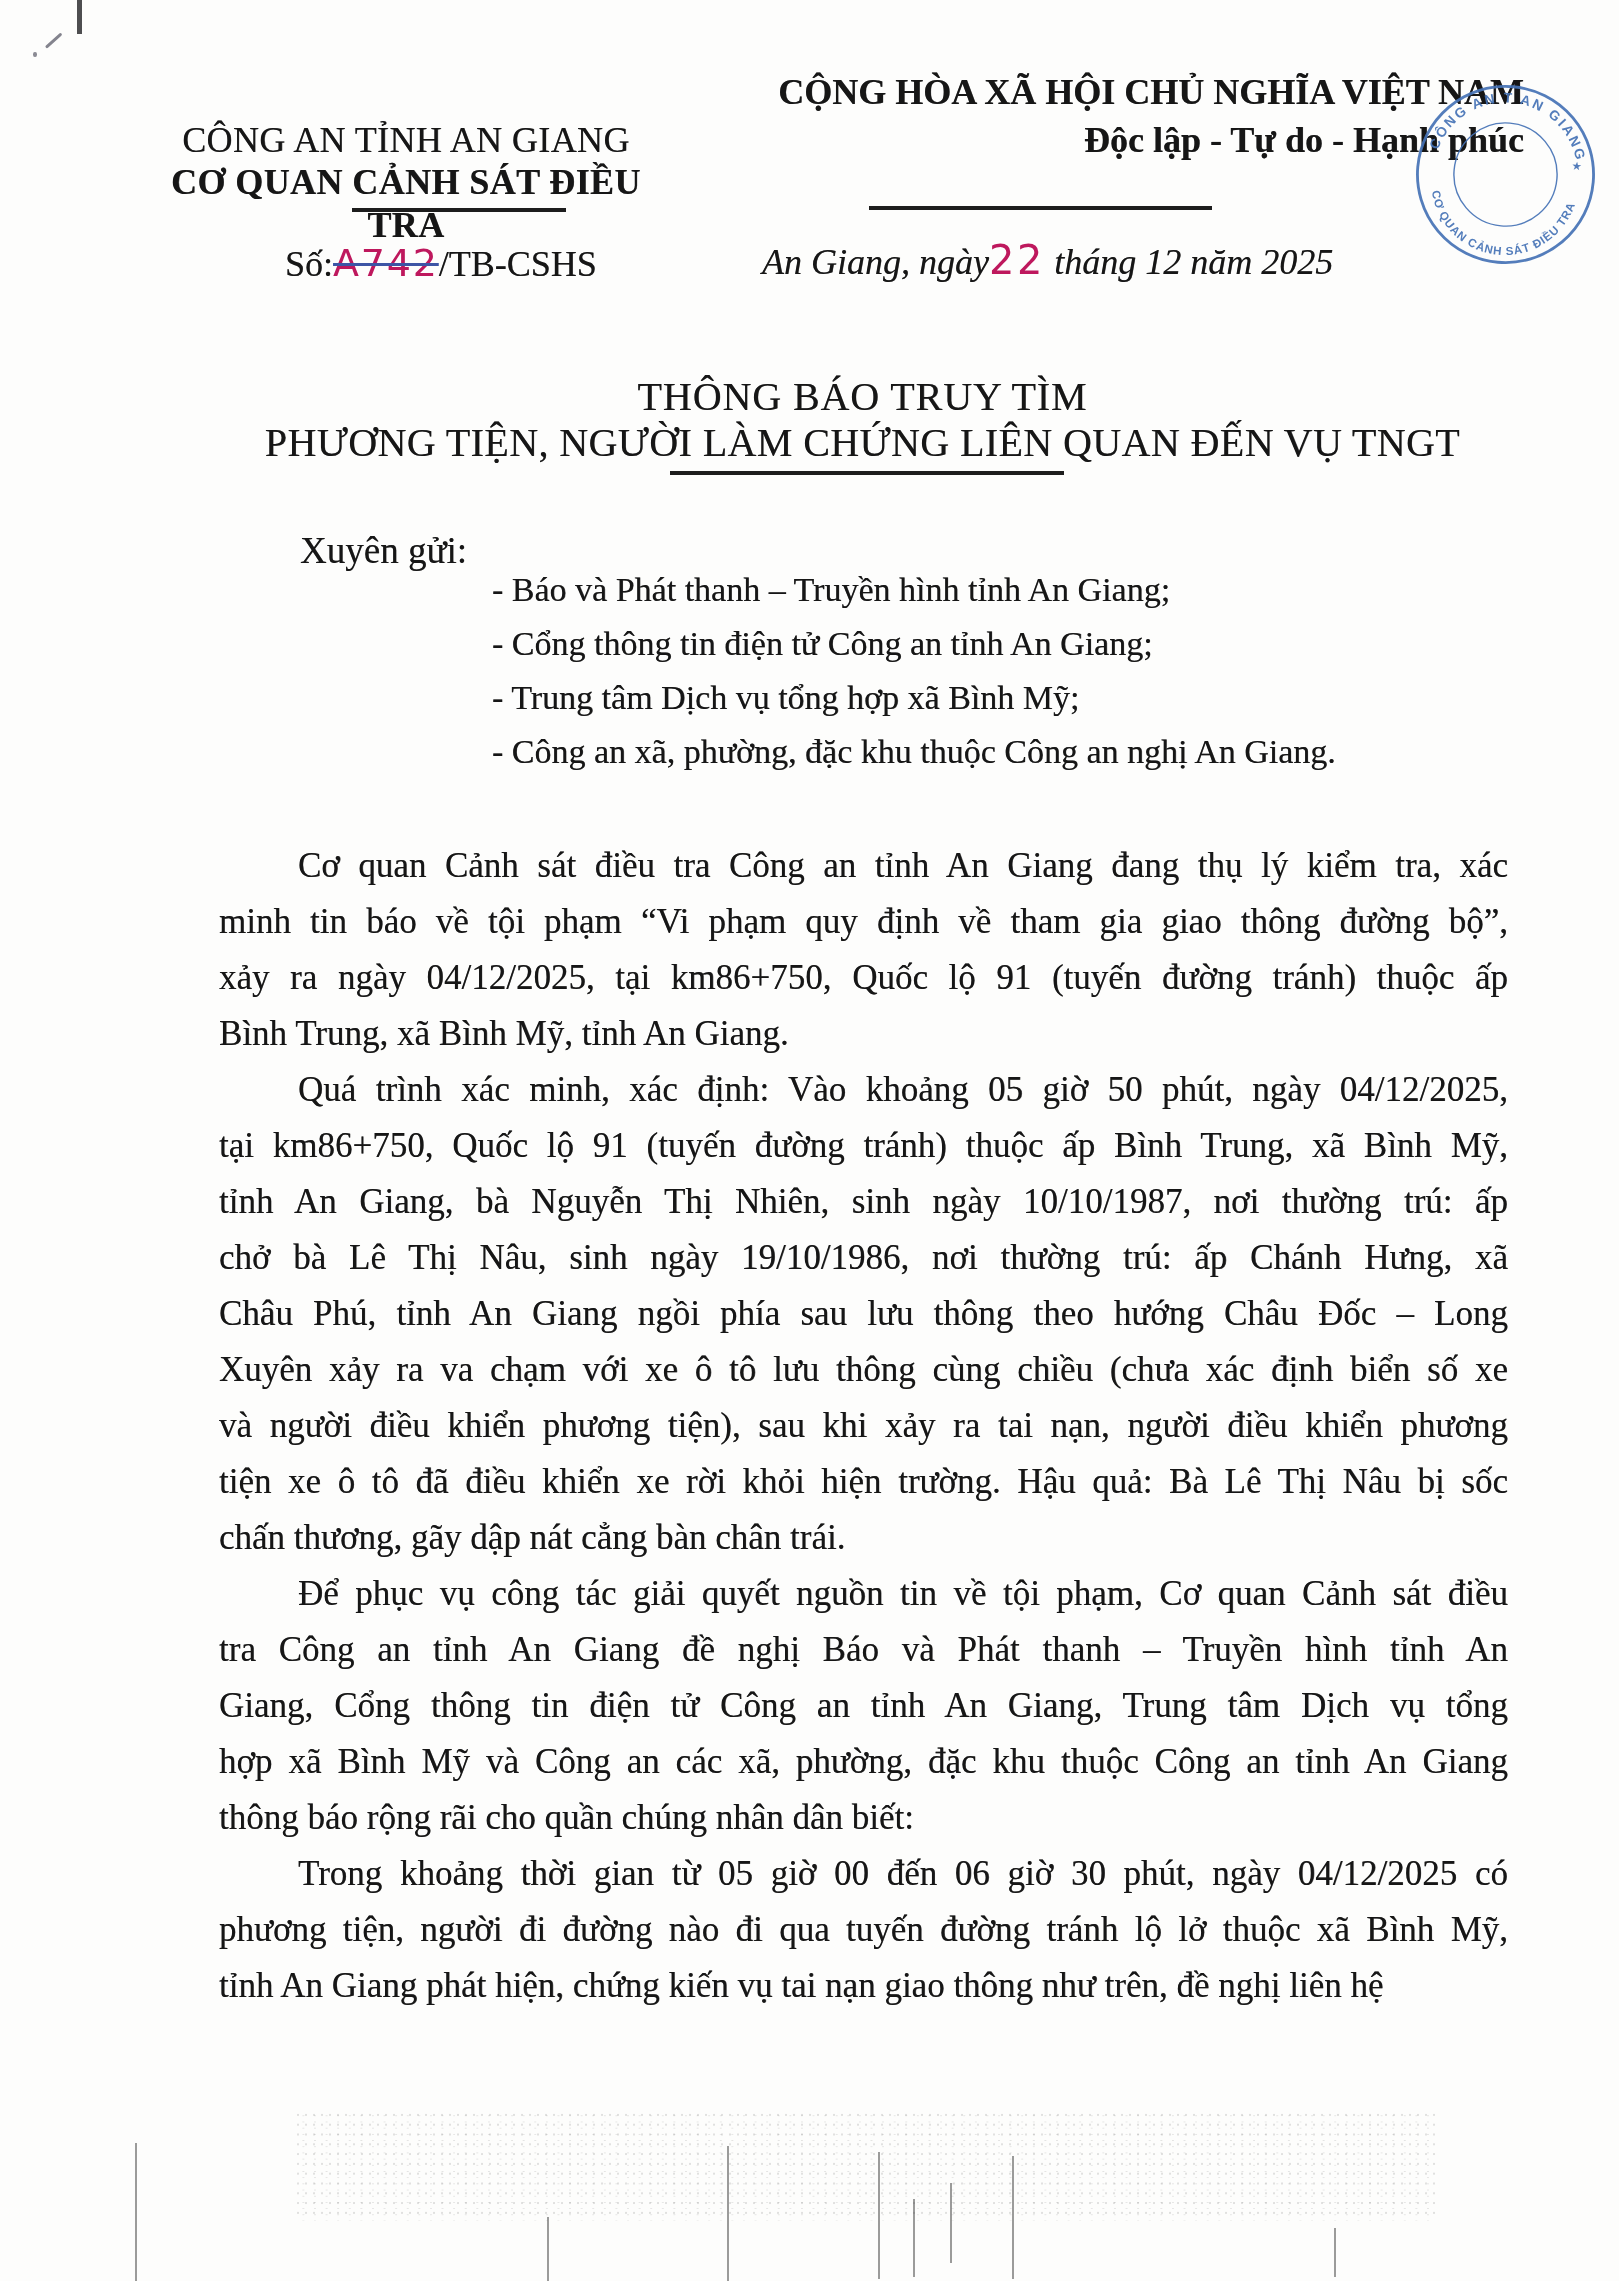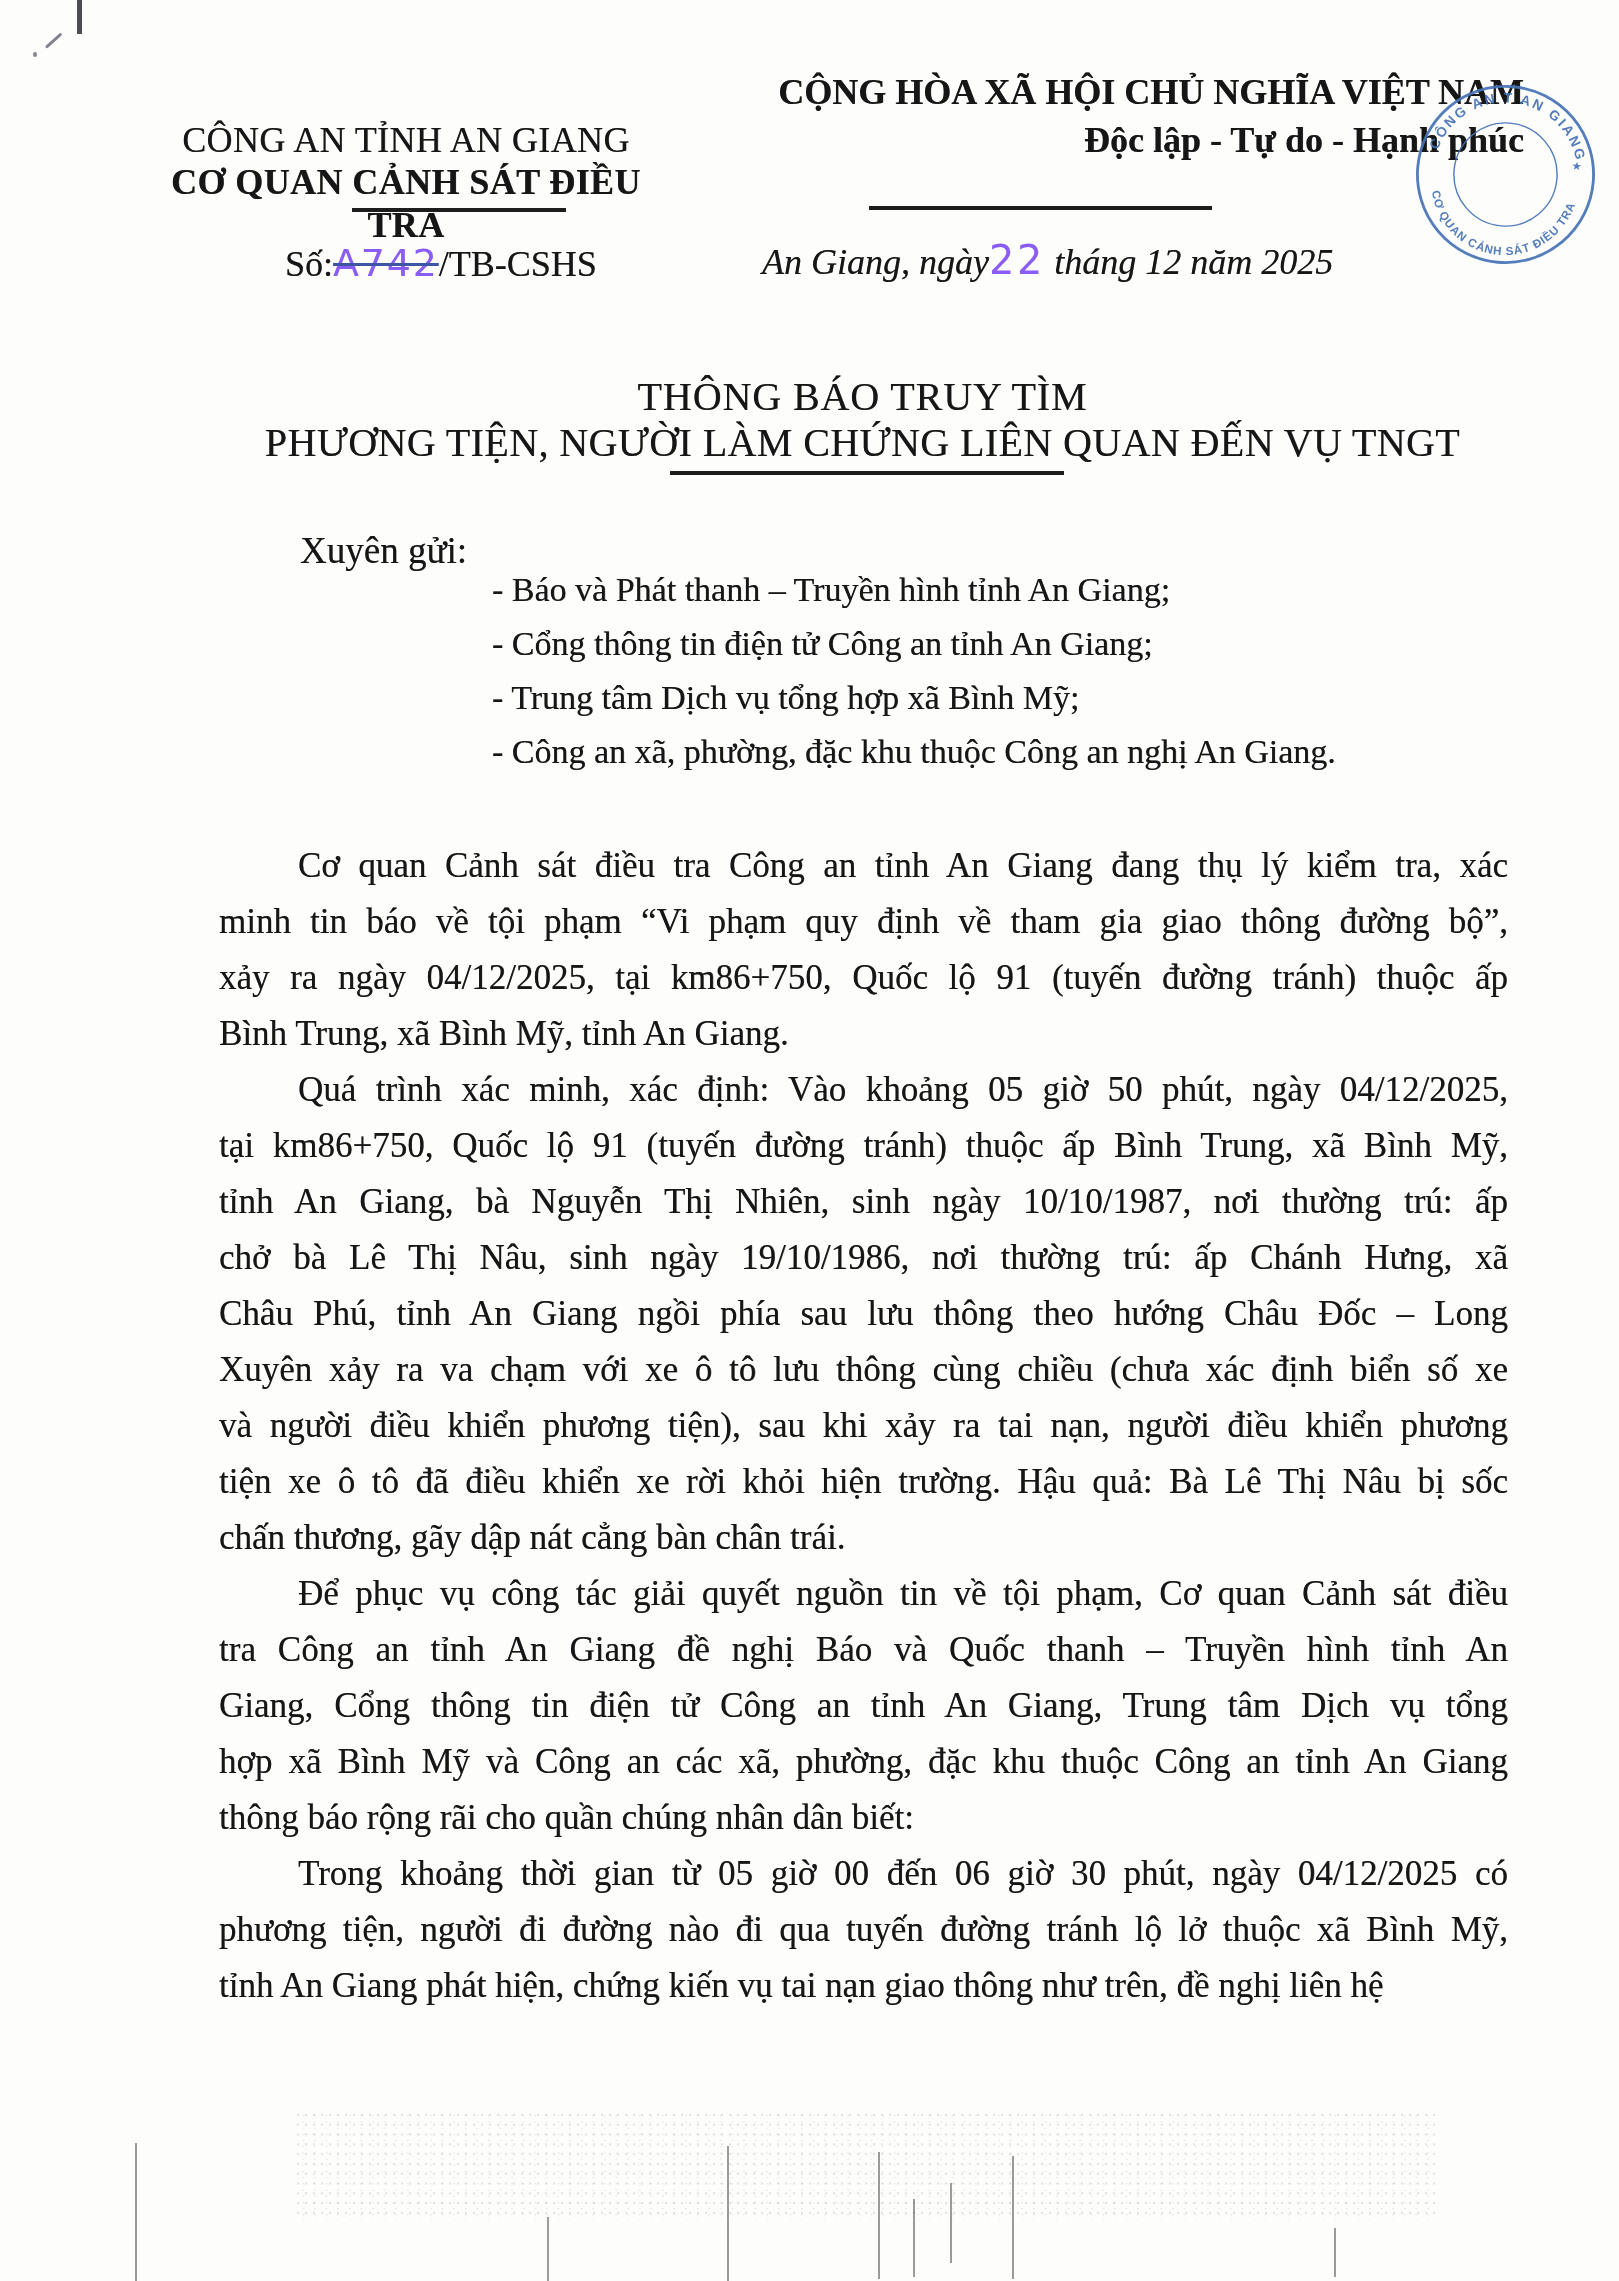--- a/index.html
+++ b/index.html
@@ -25,21 +25,21 @@
   .rule-left   { left:352px;  top:208px; width:214px; }
   .rule-right  { left:869px;  top:206px; width:343px; }
   .rule-title  { left:670px;  top:471px; width:394px; }
 
   .so-line {
     position:absolute; left:285px; top:241px;
     font-size:36px; white-space:nowrap;
   }
   .handwritten {
     font-family:"DejaVu Sans",sans-serif;
-    color:#8b5cf6; text-shadow:none;
+    color:#be185d; text-shadow:none;
   }
   .so-line .handwritten {
     font-size:38px;
     text-decoration:line-through;
     text-decoration-thickness:3.1px;
     text-decoration-color:#3d55a5;
     letter-spacing:1.8px;
   }
 
   .hdr-right {
@@ -172,21 +172,21 @@
       <div class="bline">tỉnh An Giang, bà Nguyễn Thị Nhiên, sinh ngày 10/10/1987, nơi thường trú: ấp</div>
       <div class="bline">chở bà Lê Thị Nâu, sinh ngày 19/10/1986, nơi thường trú: ấp Chánh Hưng, xã</div>
       <div class="bline">Châu Phú, tỉnh An Giang ngồi phía sau lưu thông theo hướng Châu Đốc – Long</div>
       <div class="bline">Xuyên xảy ra va chạm với xe ô tô lưu thông cùng chiều (chưa xác định biển số xe</div>
       <div class="bline">và người điều khiển phương tiện), sau khi xảy ra tai nạn, người điều khiển phương</div>
       <div class="bline">tiện xe ô tô đã điều khiển xe rời khỏi hiện trường. Hậu quả: Bà Lê Thị Nâu bị sốc</div>
       <div class="bline blast">chấn thương, gãy dập nát cẳng bàn chân trái.</div>
     </div>
     <div>
       <div class="bline bindent">Để phục vụ công tác giải quyết nguồn tin về tội phạm, Cơ quan Cảnh sát điều</div>
-      <div class="bline">tra Công an tỉnh An Giang đề nghị Báo và Quốc thanh – Truyền hình tỉnh An</div>
+      <div class="bline">tra Công an tỉnh An Giang đề nghị Báo và Phát thanh – Truyền hình tỉnh An</div>
       <div class="bline">Giang, Cổng thông tin điện tử Công an tỉnh An Giang, Trung tâm Dịch vụ tổng</div>
       <div class="bline">hợp xã Bình Mỹ và Công an các xã, phường, đặc khu thuộc Công an tỉnh An Giang</div>
       <div class="bline blast">thông báo rộng rãi cho quần chúng nhân dân biết:</div>
     </div>
     <div>
       <div class="bline bindent">Trong khoảng thời gian từ 05 giờ 00 đến 06 giờ 30 phút, ngày 04/12/2025 có</div>
       <div class="bline">phương tiện, người đi đường nào đi qua tuyến đường tránh lộ lở thuộc xã Bình Mỹ,</div>
       <div class="bline blast">tỉnh An Giang phát hiện, chứng kiến vụ tai nạn giao thông như trên, đề nghị liên hệ</div>
     </div>
   </div>

